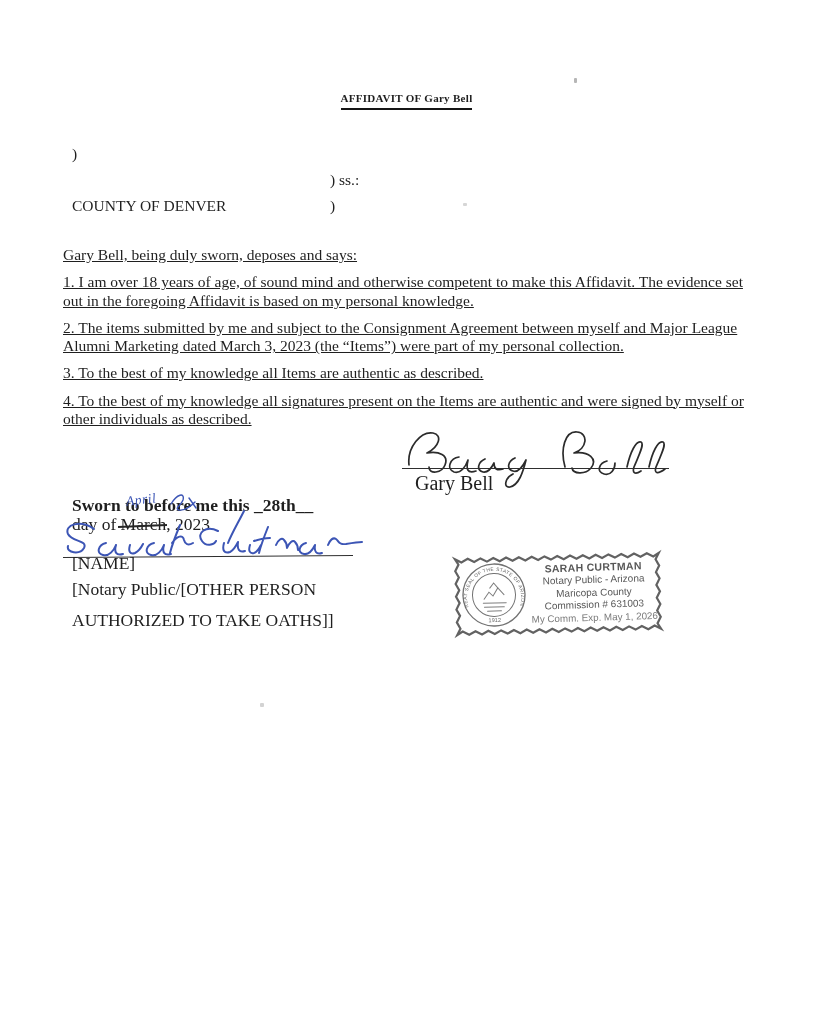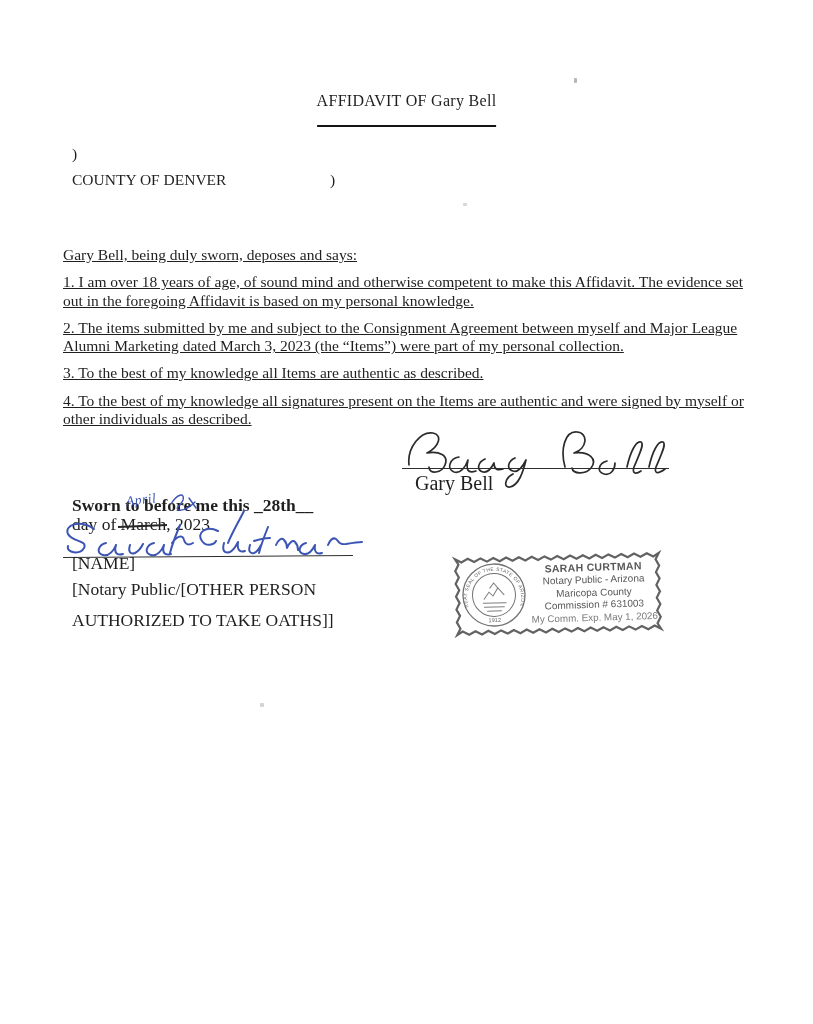--- a/index.html
+++ b/index.html
@@ -3,22 +3,22 @@
 <meta charset="utf-8">
 <style>
   * { margin:0; padding:0; box-sizing:border-box; }
   html,body { background:#ffffff; }
   .page {
     position:relative; width:813px; height:1024px; background:#ffffff;
     font-family:"Liberation Serif", serif; color:#1f1f1f; overflow:hidden;
   }
   .title {
     position:absolute; top:92px; left:50%; transform:translateX(-50%);
-    font-size:16px; font-weight:normal; letter-spacing:.3px;
-    border-bottom:2px solid #151515; padding-bottom:15px; white-space:nowrap;
+    font-size:11px; font-weight:bold; letter-spacing:.3px;
+    border-bottom:2px solid #151515; padding-bottom:4px; white-space:nowrap;
   }
   .venue { position:absolute; left:72px; top:145px; font-size:15.5px; }
   .venue-row { display:flex; height:26px; align-items:flex-start; }
   .venue-label { width:258px; }
   .paragraphs { position:absolute; left:63px; top:246px; width:694px;
     font-size:15.5px; line-height:18.6px; }
   .paragraphs p { margin-bottom:8.5px;text-decoration:underline; }
   .sig-line {
     position:absolute; left:402px; top:468px; width:267px;
     border-top:1.5px solid #2e2e2e;
@@ -67,20 +67,24 @@
 </head>
 <body>
 
 <div class="page">
 
   <div class="title">AFFIDAVIT OF Gary Bell</div>
 
   <div class="venue">
     <div class="venue-row">
       <span>)</span>
+    </div>
+    <div class="venue-row">
+      <span class="venue-label"></span>
+      <span>) ss.:</span>
     </div>
     <div class="venue-row">
       <span class="venue-label">COUNTY OF DENVER</span>
       <span>)</span>
     </div>
   </div>
 
   <div class="paragraphs">
     <p>Gary Bell, being duly sworn, deposes and says:</p>
     <p>1. I am over 18 years of age, of sound mind and otherwise competent to make this Affidavit. The evidence set out in the foregoing Affidavit is based on my personal knowledge.</p>

